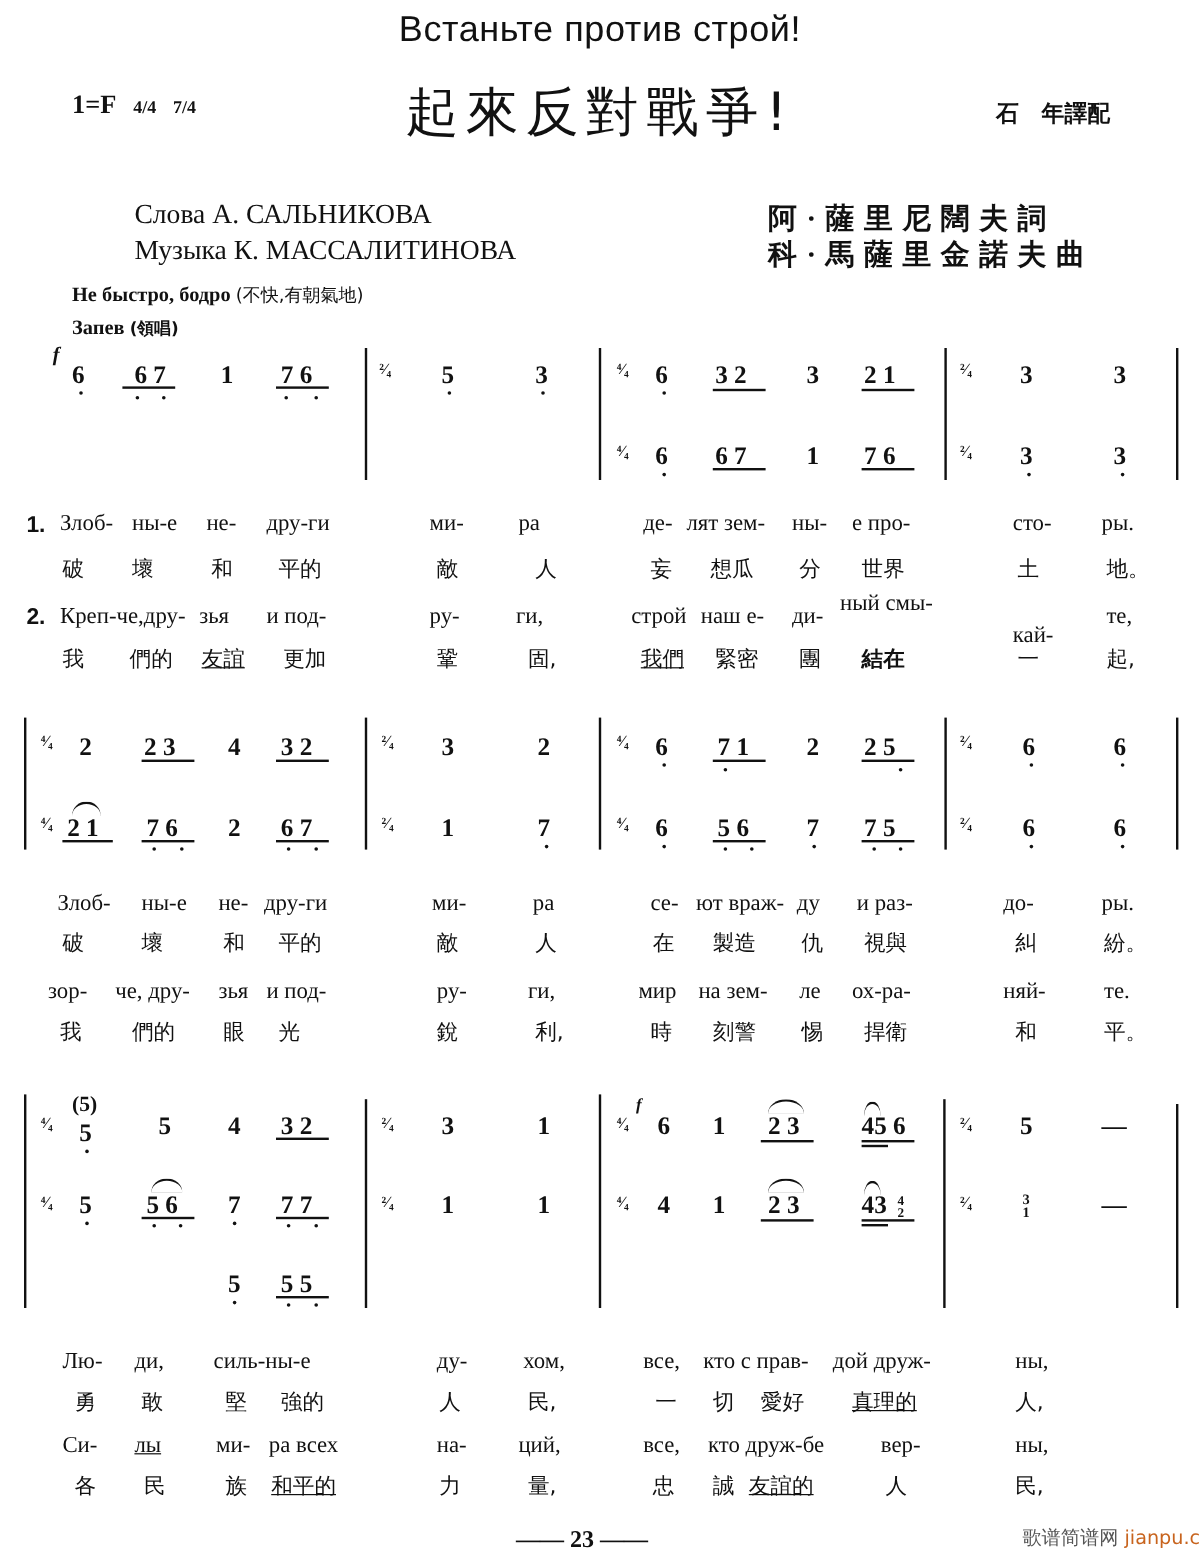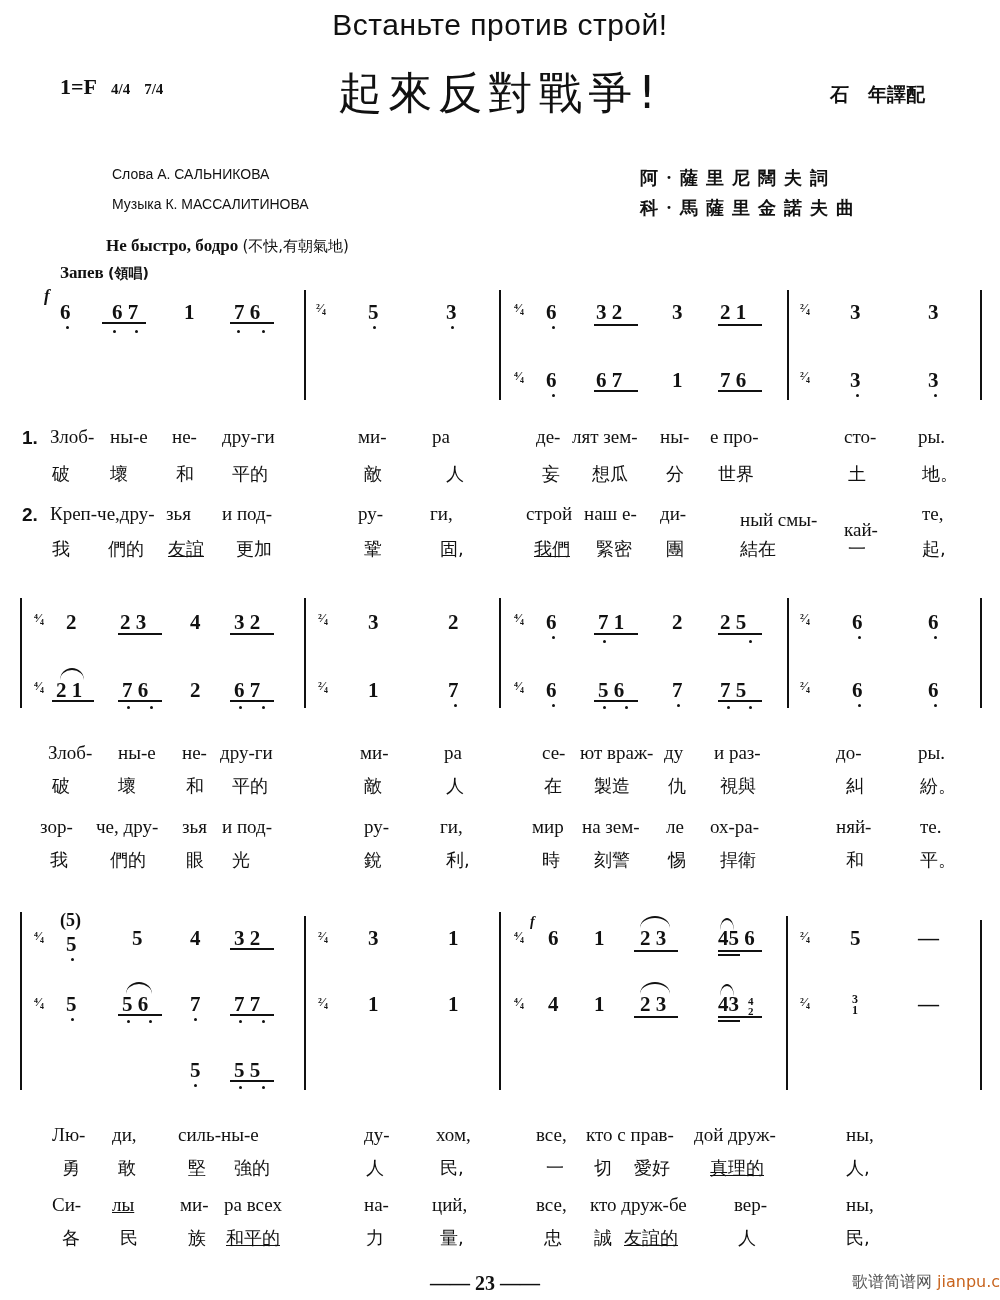--- a/index.html
+++ b/index.html
@@ -4,22 +4,22 @@
 <style>
   html, body { margin:0; padding:0; }
   body { width:1000px; height:1300px; background:#ffffff; position:relative; overflow:hidden;
          font-family:"DejaVu Serif", serif; color:#111; }
   .abs { position:absolute; white-space:nowrap; }
   .title-ru { left:0; width:1000px; top:8px; text-align:center; font-family:"Liberation Sans", sans-serif; font-size:30px; letter-spacing:0.5px; }
   .key { left:60px; top:74px; font-family:"Liberation Serif", serif; font-size:22px; font-weight:bold; }
   .key small { font-size:15px; font-weight:bold; margin-left:14px; }
   .title-zh { left:0; width:1000px; top:64px; text-align:center; font-size:44px; letter-spacing:6px; font-family:"DejaVu Sans", sans-serif; }
   .translator { left:830px; top:82px; font-size:19px; font-weight:bold; font-family:"DejaVu Sans", sans-serif; }
-  .credit { font-family:Liberation Sans, sans-serif; font-size:14px; }
-  .credit-zh { font-family:Liberation Serif, serif; font-size:18px; font-weight:bold; letter-spacing:8px; }
+  .credit { font-family:Liberation Serif, serif; font-size:23px; }
+  .credit-zh { font-family:Liberation Serif, serif; font-size:24px; font-weight:bold; letter-spacing:8px; }
   .tempo { left:60px; top:236px; font-family:"Liberation Serif", serif; font-size:17px; font-weight:bold; }
   .tempo span { font-weight:normal; font-size:15px; font-family:"DejaVu Sans", sans-serif; }
   .solo { left:60px; top:263px; font-family:"Liberation Serif", serif; font-size:17px; font-weight:bold; }
   .solo span { font-size:14px; font-family:"DejaVu Sans", sans-serif; }
 
   .barline { position:absolute; width:2px; background:#111; }
   .note { position:absolute; font-family:"Liberation Serif", serif; font-weight:bold; font-size:21px; text-align:center; }
   .ts { position:absolute; font-family:"Liberation Serif", serif; font-weight:bold; font-size:13px; line-height:11px; text-align:center; }
   .ul { position:absolute; height:1.5px; background:#111; }
   .dot { position:absolute; width:3px; height:3px; border-radius:50%; background:#111; }
@@ -41,21 +41,21 @@
 <div class="abs title-ru">Встаньте против строй!</div>
 <div class="abs key"><span>1=F</span><small>4/4</small><small>7/4</small></div>
 <div class="abs title-zh">起來反對戰爭!</div>
 <div class="abs translator">石　年譯配</div>
 
 <div class="abs credit" style="left:112px;top:166px;">Слова А. САЛЬНИКОВА</div>
 <div class="abs credit" style="left:112px;top:196px;">Музыка К. МАССАЛИТИНОВА</div>
 <div class="abs credit-zh" style="left:640px;top:166px;">阿·薩里尼闊夫詞</div>
 <div class="abs credit-zh" style="left:640px;top:196px;">科·馬薩里金諾夫曲</div>
 
-<div class="abs tempo"><span style="font-weight:bold;font-family:'Liberation Serif',serif;font-size:17px;margin-left:46px;">Не быстро, бодро</span> <span>(不快,有朝氣地)</span></div>
+<div class="abs tempo"><span style="font-weight:bold;font-family:'Liberation Serif',serif;font-size:17px;">Не быстро, бодро</span> <span>(不快,有朝氣地)</span></div>
 <div class="abs solo"><span style="font-size:17px;font-family:'Liberation Serif',serif;">Запев</span> <span>(領唱)</span></div>
 
 <div>
   <div class="dyn" style="left:44px;top:286px;">f</div>
 
   <div class="note" style="left:60px;top:300px;">6</div>
   <div class="dot" style="left:66px;top:326px;"></div>
   <div class="note" style="left:112px;top:300px;">6 7</div>
   <div class="ul" style="left:102px;top:322px;width:44px;"></div>
   <div class="dot" style="left:113px;top:330px;"></div>
@@ -134,34 +134,34 @@
 
   <div class="vnum" style="left:22px;top:504px;">2.</div>
   <div class="lyr" style="left:50px;top:503px;">Креп-че,дру-</div>
   <div class="lyr" style="left:166px;top:503px;">зья</div>
   <div class="lyr" style="left:222px;top:503px;">и под-</div>
   <div class="lyr" style="left:358px;top:503px;">ру-</div>
   <div class="lyr" style="left:430px;top:503px;">ги,</div>
   <div class="lyr" style="left:526px;top:503px;">строй</div>
   <div class="lyr" style="left:584px;top:503px;">наш е-</div>
   <div class="lyr" style="left:660px;top:503px;">ди-</div>
-  <div class="lyr" style="left:700px;top:509px;margin-left:40px;">ный смы-</div>
+  <div class="lyr" style="left:700px;top:492px;">ный смы-</div>
   <div class="lyr" style="left:844px;top:519px;">кай-</div>
   <div class="lyr" style="left:922px;top:503px;">те,</div>
 
   <div class="lyr-zh" style="left:52px;top:537px;">我</div>
   <div class="lyr-zh" style="left:108px;top:537px;">們的</div>
   <div class="lyr-zh u" style="left:168px;top:537px;">友誼</div>
   <div class="lyr-zh" style="left:236px;top:537px;">更加</div>
   <div class="lyr-zh" style="left:364px;top:537px;">鞏</div>
   <div class="lyr-zh" style="left:440px;top:537px;">固,</div>
   <div class="lyr-zh u" style="left:534px;top:537px;">我們</div>
   <div class="lyr-zh" style="left:596px;top:537px;">緊密</div>
   <div class="lyr-zh" style="left:666px;top:537px;">團</div>
-  <div class="lyr-zh" style="left:740px;top:537px;">結在</div>
+  <div class="lyr-zh" style="left:718px;top:537px;font-weight:bold;">結在</div>
   <div class="lyr-zh" style="left:848px;top:537px;">一</div>
   <div class="lyr-zh" style="left:922px;top:537px;">起,</div>
 </div>
 
 <div>
   <div class="barline" style="left:20px;top:598px;height:110px;"></div>
   <div class="ts" style="left:34px;top:612px;">⁴⁄₄</div>
   <div class="note" style="left:66px;top:610px;">2</div>
   <div class="note" style="left:120px;top:610px;">2 3</div>
   <div class="ul" style="left:118px;top:633px;width:44px;"></div>

